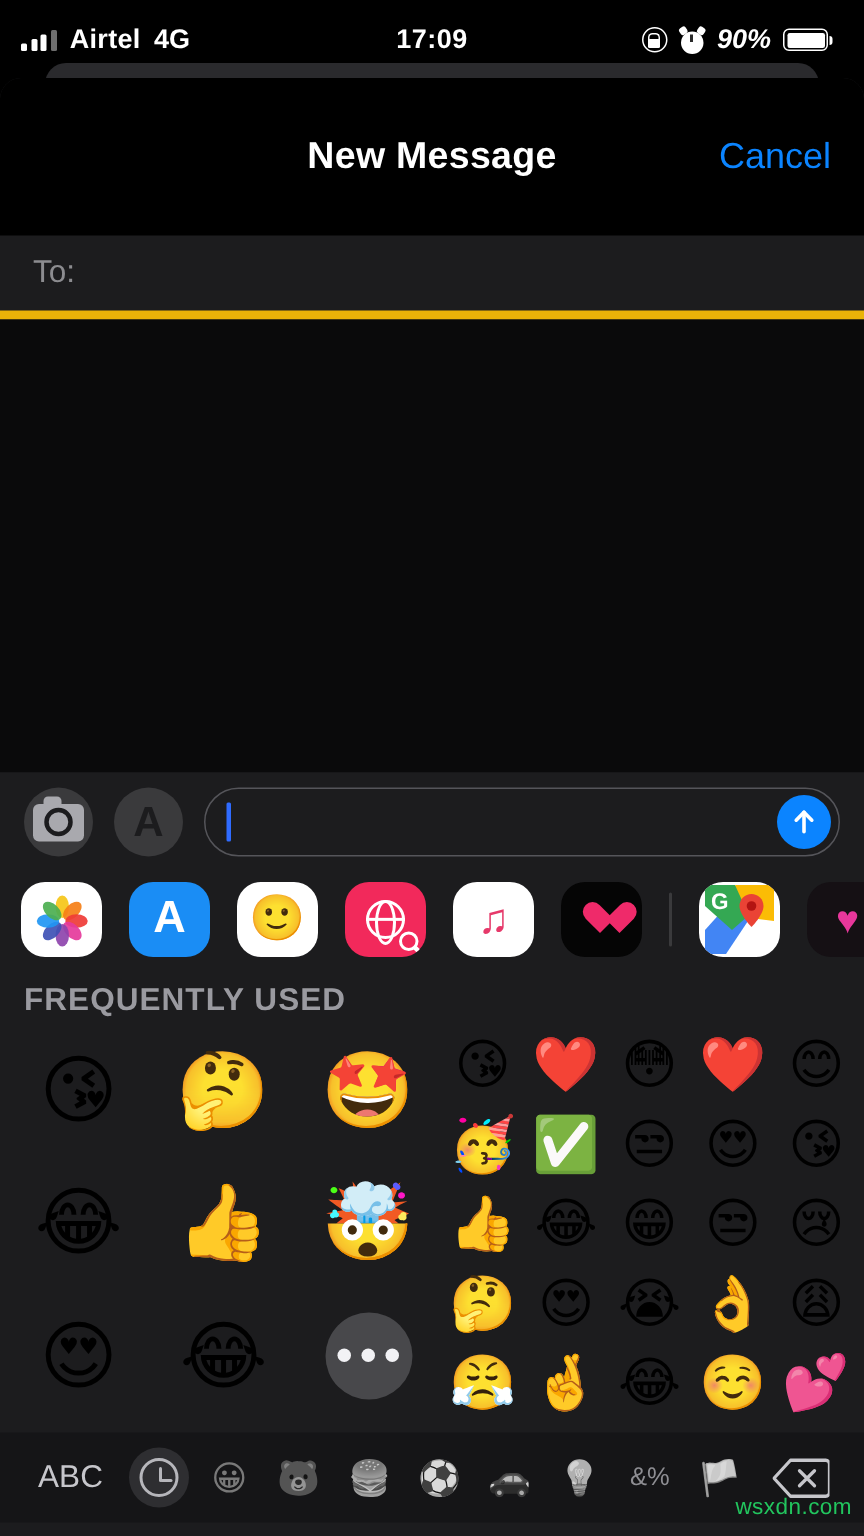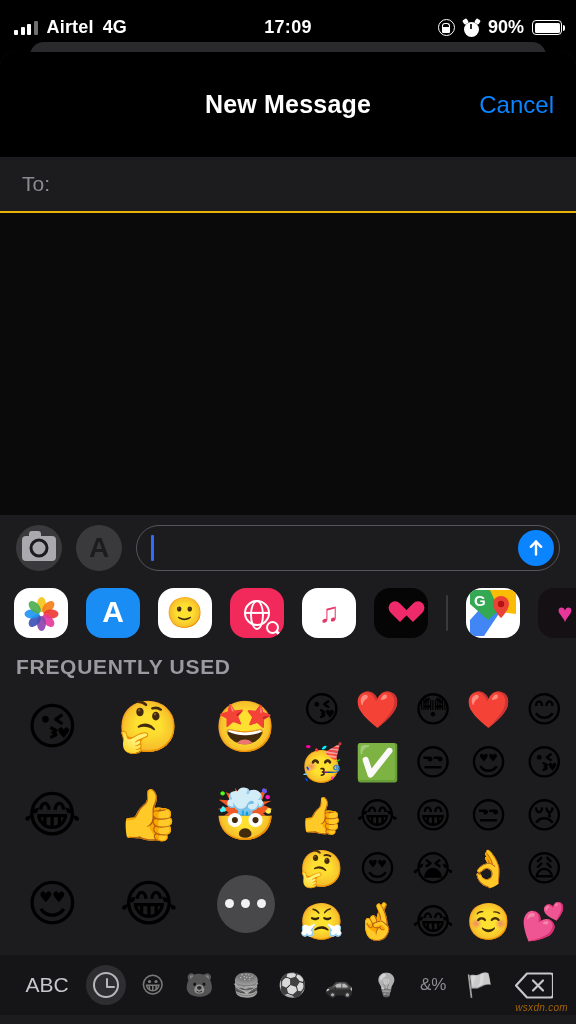--- a/index.html
+++ b/index.html
@@ -6,34 +6,34 @@
   html,body {
     width:576px; height:1024px;
     background:#000;
     font-family:"Liberation Sans","DejaVu Sans",sans-serif;
     overflow:hidden;
   }
   .phone { position:relative; width:576px; height:1024px; background:#000; }
 
   
   .statusbar {
-    position:absolute; top:0; left:0; width:576px; height:38px;
-    display:flex; align-items:flex-end; color:#fff; z-index:40;
+    position:absolute; top:16px; left:0; width:576px; height:38px;
+    display:flex; align-items:flex-start; color:#fff; z-index:40;
   }
   .sb-left { display:flex; align-items:center; gap:9px; padding-left:14px; width:200px; }
   .bars { display:flex; align-items:flex-end; gap:2.5px; height:15px; }
   .bars i { width:4px; background:#fff; border-radius:1px; display:block; }
   .bars i:nth-child(1){height:5px;}
   .bars i:nth-child(2){height:8px;}
   .bars i:nth-child(3){height:11px;}
   .bars i:nth-child(4){height:14px;background:#6e6e6e;}
   .carrier { font-size:18px; font-weight:600; letter-spacing:.2px; }
   .netw { font-size:18px; font-weight:600; }
   .sb-center { flex:1; text-align:center; font-size:18px; font-weight:700; letter-spacing:.3px; }
-  .sb-right { width:200px; display:flex; align-items:center; justify-content:flex-end; gap:8px; padding-right:14px; }
+  .sb-right { width:200px; display:flex; align-items:center; justify-content:flex-end; gap:8px; padding-right:24px;font-style:italic; }
   .rot-lock { width:17px; height:17px; border:1.8px solid #fff; border-radius:50%; position:relative; }
   .rot-lock::after{
     content:""; position:absolute; left:50%; top:3px; transform:translateX(-50%);
     width:6px; height:5px; border:1.6px solid #fff; border-bottom:none; border-radius:3px 3px 0 0;
   }
   .rot-lock::before{
     content:""; position:absolute; left:50%; top:7px; transform:translateX(-50%);
     width:8px; height:6px; background:#fff; border-radius:1px;
   }
   .alarm { position:relative; width:17px; height:17px; }
@@ -63,21 +63,21 @@
     display:flex; align-items:center; justify-content:center;
   }
   .nav-title { font-size:25px; font-weight:700; color:#fff; letter-spacing:.2px; }
   .nav-cancel {
     position:absolute; right:22px; top:50%; transform:translateY(-50%);
     font-size:24px; color:#0b84ff;
   }
 
   .to-row {
     height:56px; display:flex; align-items:center; padding:0 22px;
-    background:#1c1c1e; border-bottom:2px solid #eab308;
+    background:#1c1c1e; border-bottom:6px solid #eab308;
   }
   .to-label { font-size:21px; color:#8c8c90; }
   .to-input { flex:1; font-size:21px; color:#e9e9eb; padding-left:6px; }
 
   .convo { height:302px; background:#0a0a0b; }
 
   
   .compose {
     height:66px; background:#1c1c1e; display:flex; align-items:center;
     padding:0 16px; gap:14px;
@@ -155,21 +155,21 @@
   .cat-row { flex:1; display:flex; align-items:center; justify-content:space-between; padding:0 6px; }
   .cat { width:40px; height:40px; border-radius:50%; display:flex; align-items:center; justify-content:center;
          font-size:23px; color:#8e8e93; filter:grayscale(1) brightness(.85); }
   .cat.sel { background:#2e2e31; }
   .cat.clock { filter:none; color:#c6c6cb; font-size:0; position:relative; }
   .clock-face { width:26px; height:26px; border:2px solid #b6b6bb; border-radius:50%; position:relative; }
   .clock-face::before{ content:""; position:absolute; left:11px; top:4px; width:2px; height:10px; background:#b6b6bb; border-radius:1px; }
   .clock-face::after{ content:""; position:absolute; left:12px; top:12px; width:8px; height:2px; background:#b6b6bb; border-radius:1px; }
   .bksp { width:56px; display:flex; align-items:center; justify-content:center; }
   .bksp svg{ display:block; }
-  .watermark { position:absolute; right:8px; bottom:2px; font-size:10px; color:#a16207; letter-spacing:.3px;font-style:italic; }
+  .watermark { position:absolute; right:8px; bottom:2px; font-size:15px; color:#22c55e; letter-spacing:.3px; }
 </style>
 </head>
 <body>
 
 <div class="phone">
 
   <div class="statusbar">
     <div class="sb-left">
       <span class="bars">
           <i></i>

